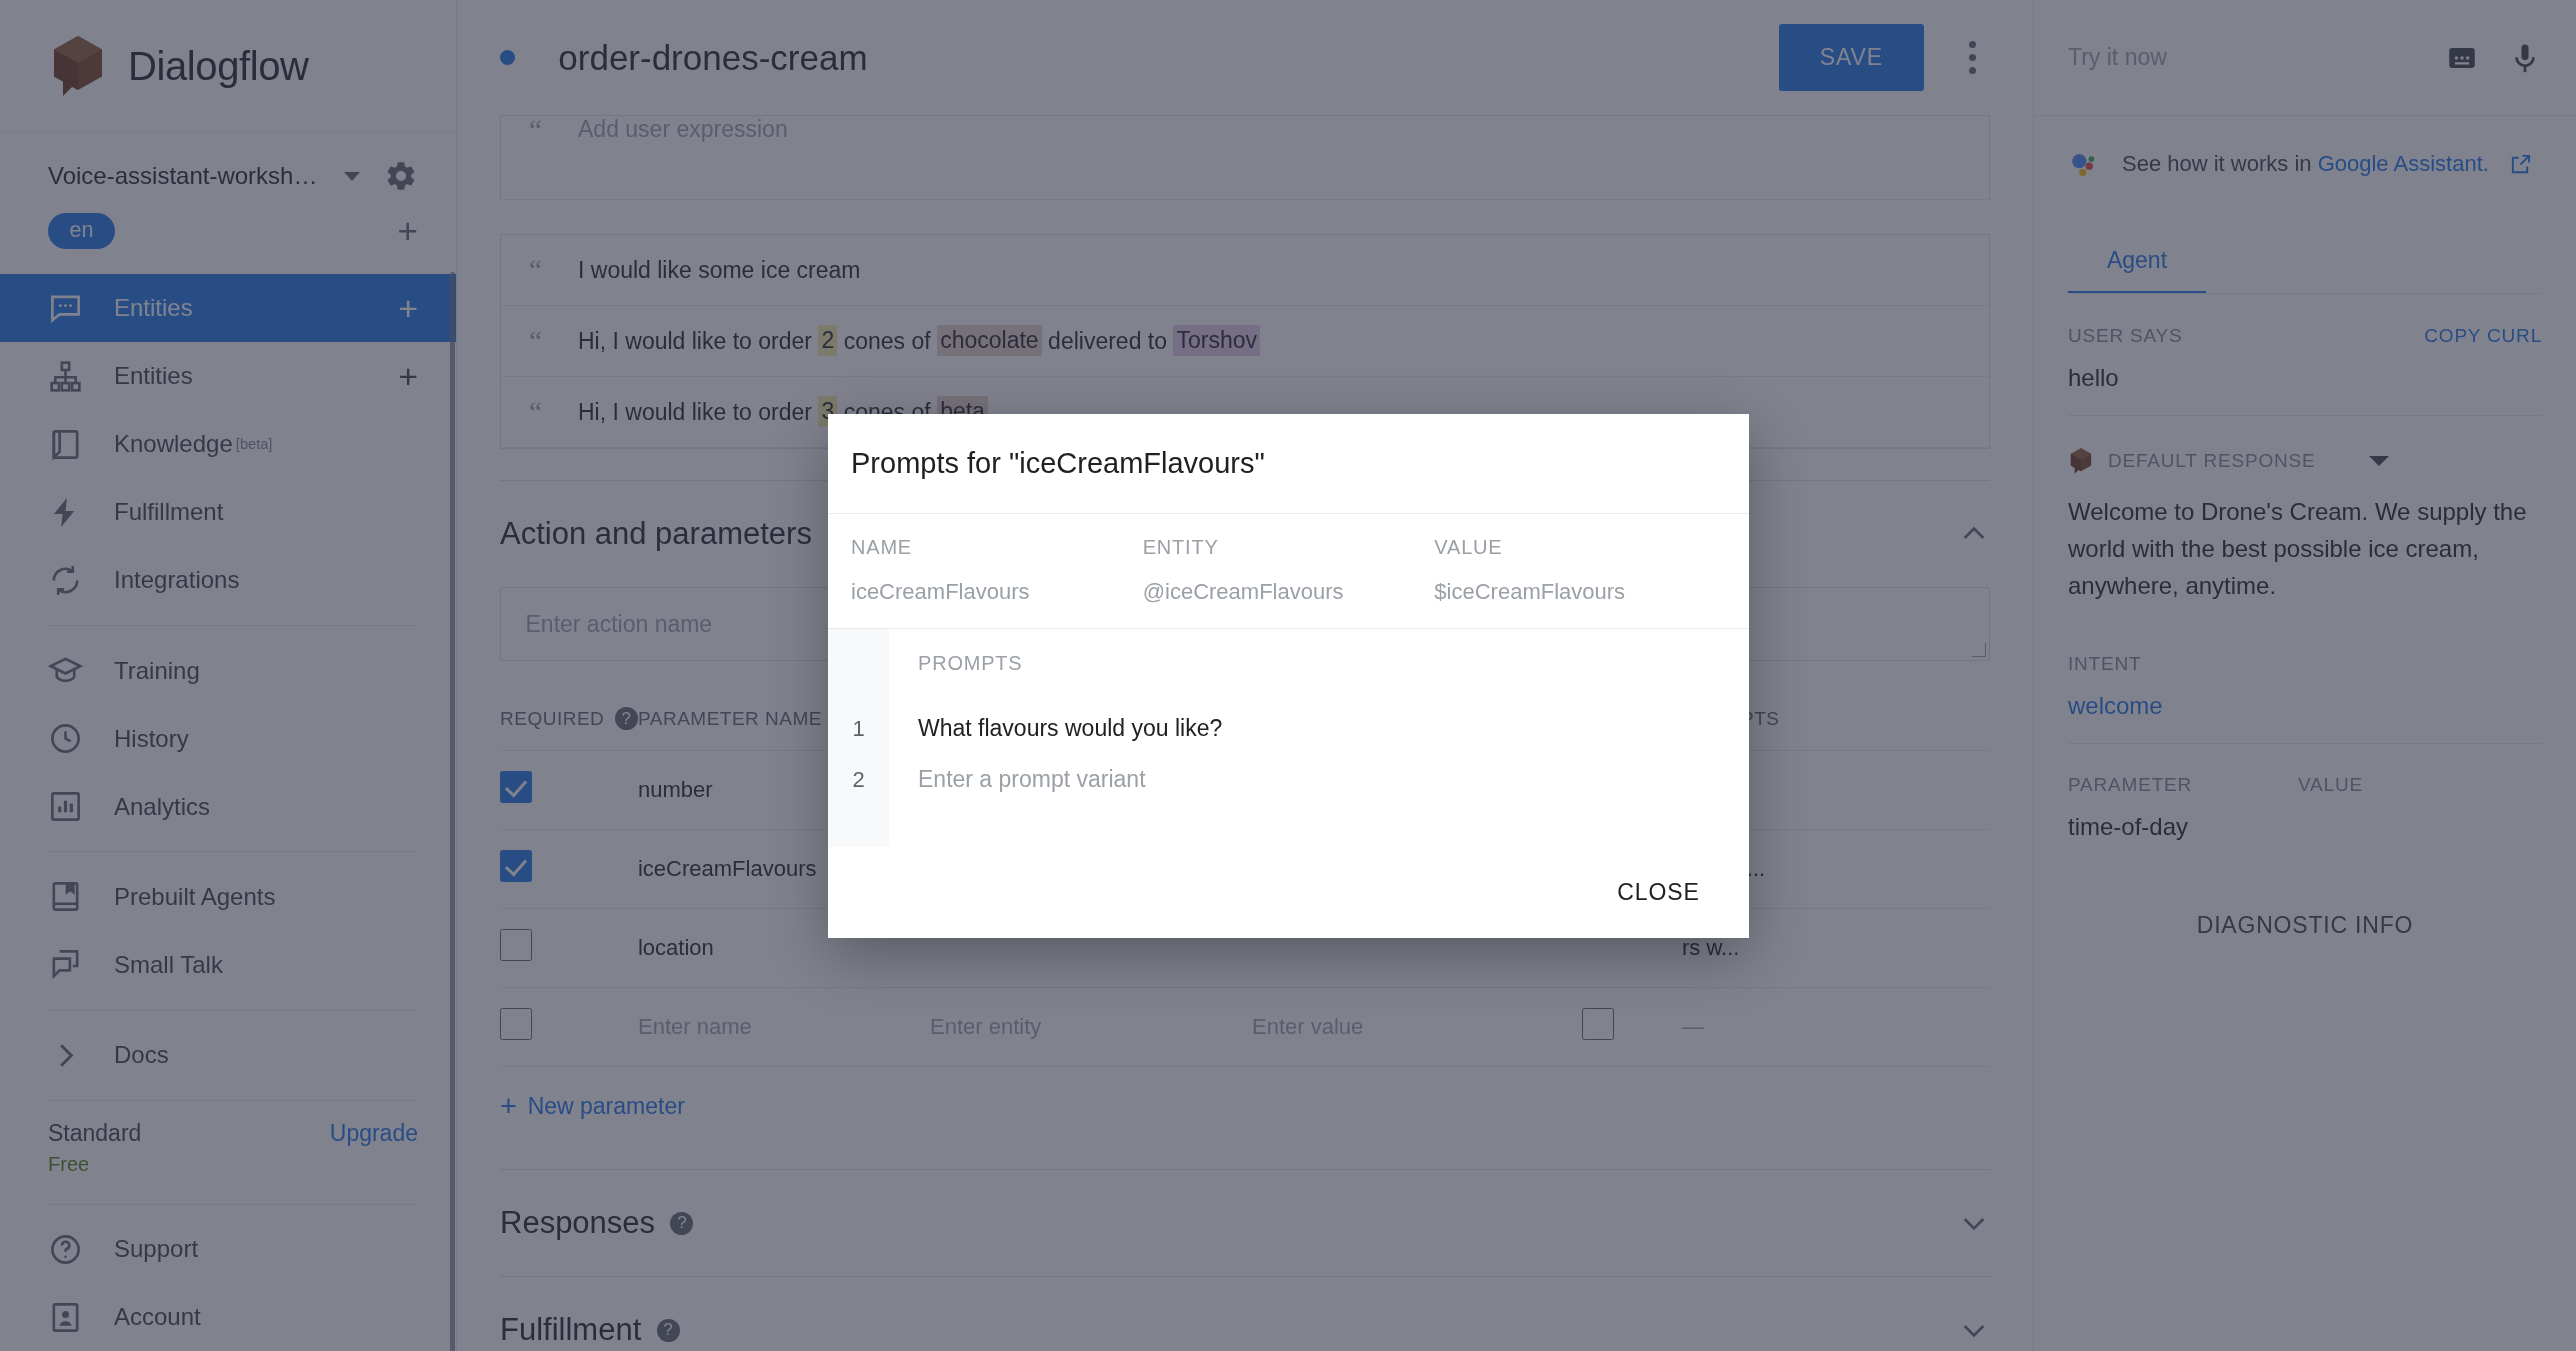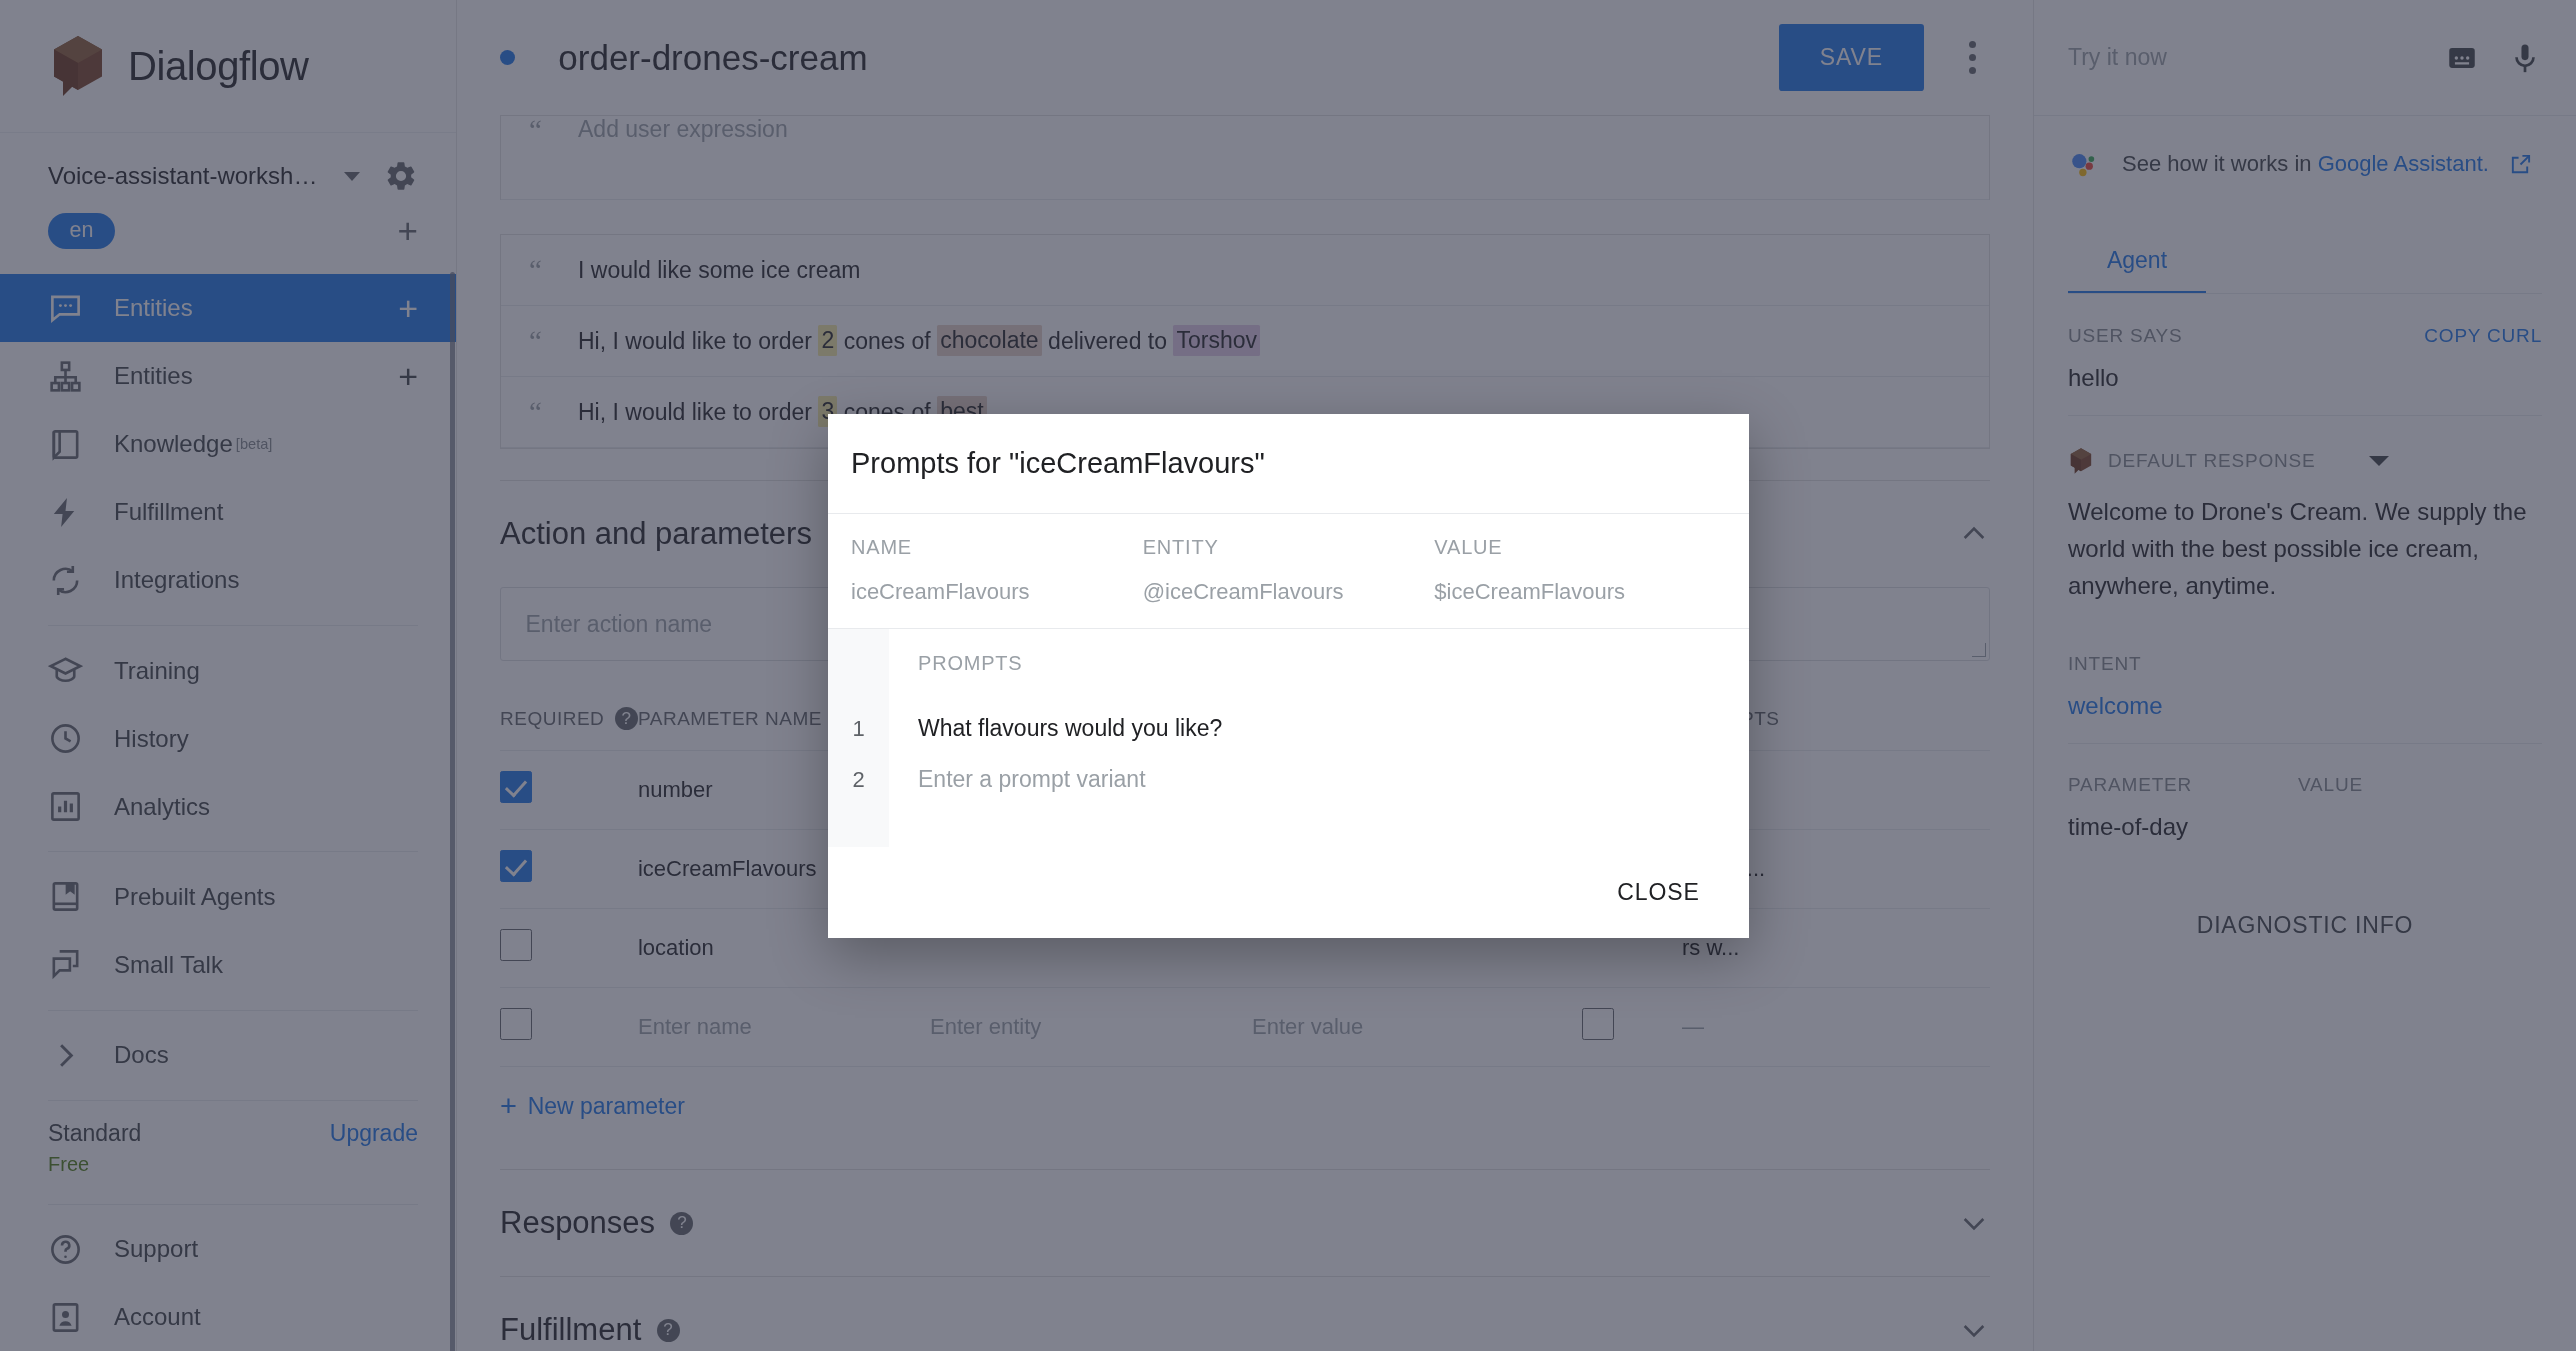--- a/index.html
+++ b/index.html
@@ -571,21 +571,21 @@
           <div class="tp-row" style="min-height:71px">
             <span class="quote">“</span>
             <span>I would like some ice cream</span>
           </div>
           <div class="tp-row" style="min-height:71px">
             <span class="quote">“</span>
             <span>Hi, I would like to order <span class="hl hl-num">2</span> cones of <span class="hl hl-choc">chocolate</span> delivered to <span class="hl hl-loc">Torshov</span></span>
           </div>
           <div class="tp-row" style="min-height:71px">
             <span class="quote">“</span>
-            <span>Hi, I would like to order <span class="hl hl-num">3</span> cones of <span class="hl hl-choc">best</span></span>
+            <span>Hi, I would like to order <span class="hl hl-num">3</span> cones of <span class="hl hl-choc">beta</span></span>
           </div>
         </div>
 
         <div style="height:31px"></div>
 
         
         <div class="section-head">
           <span>Action and parameters</span>
           <svg class="chev" viewBox="0 0 24 24" fill="none" stroke="currentColor" stroke-width="2">
             <path d="M5 15l7-7 7 7"></path>

